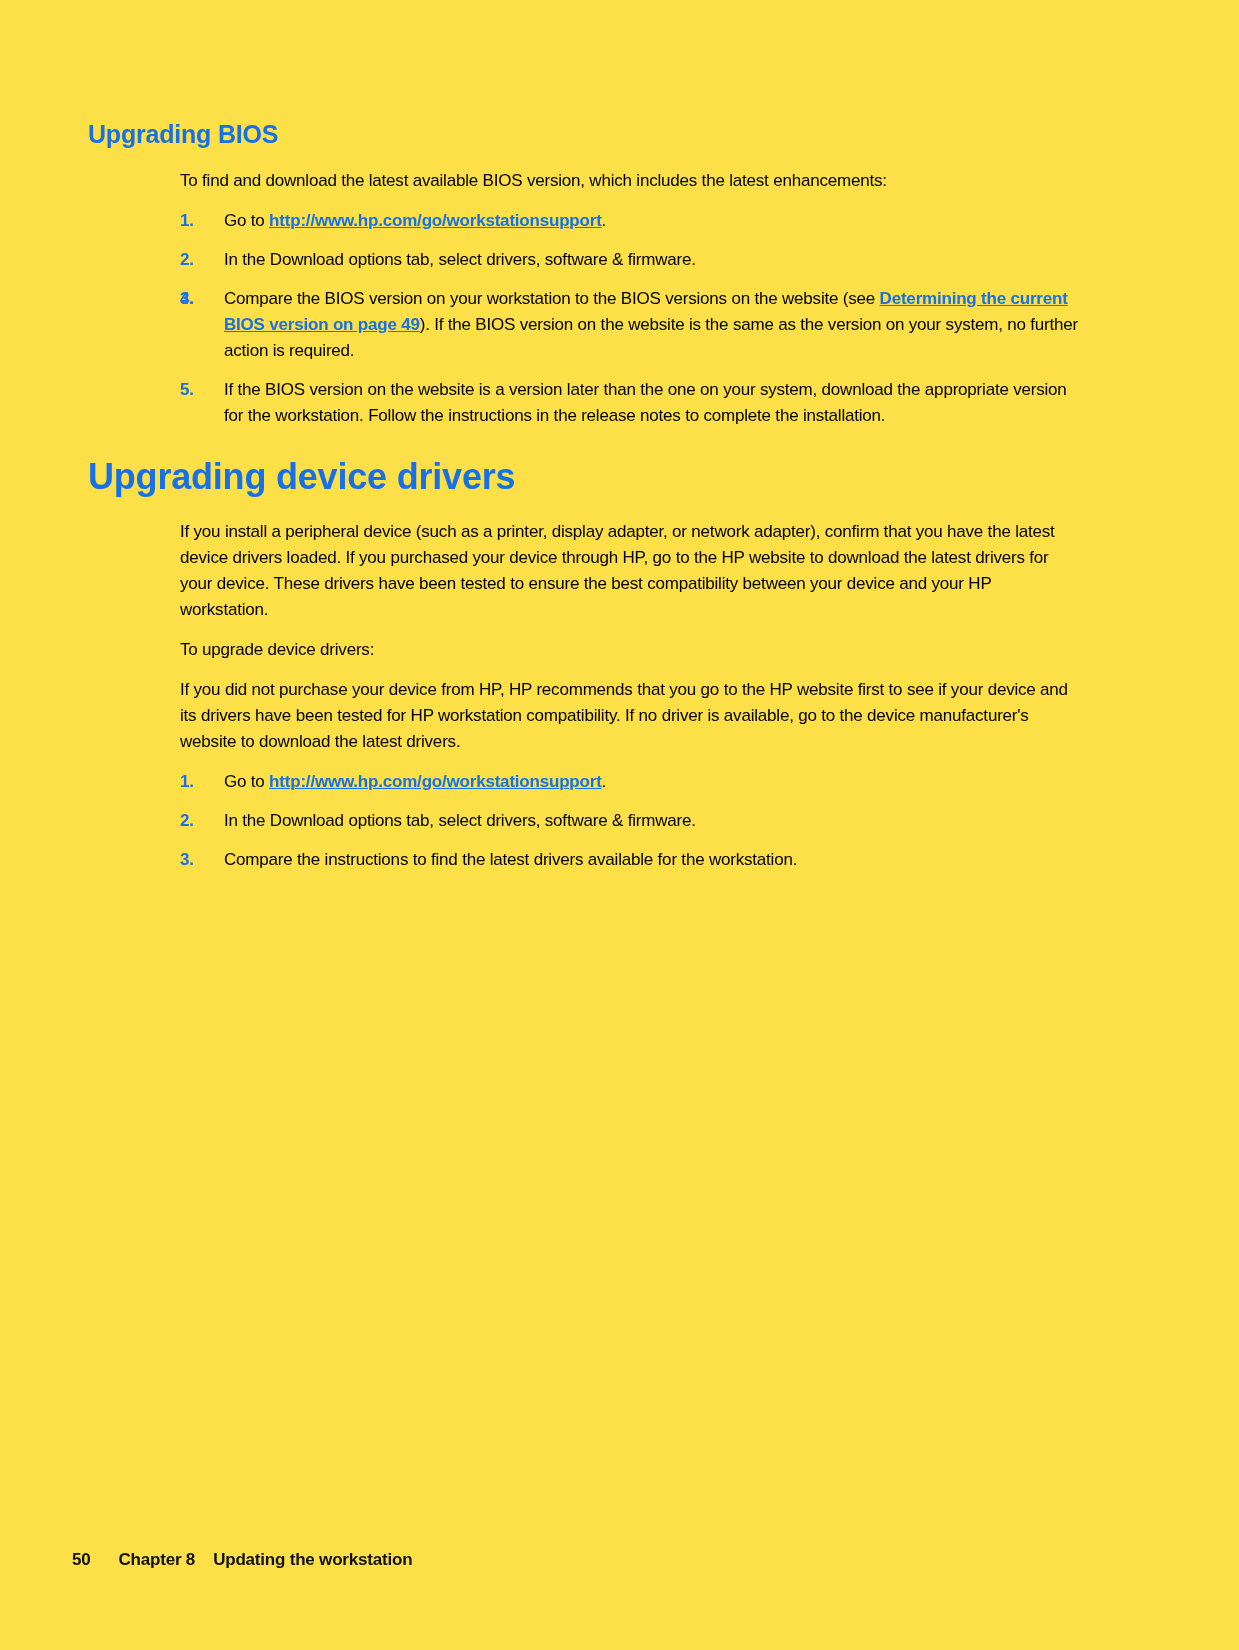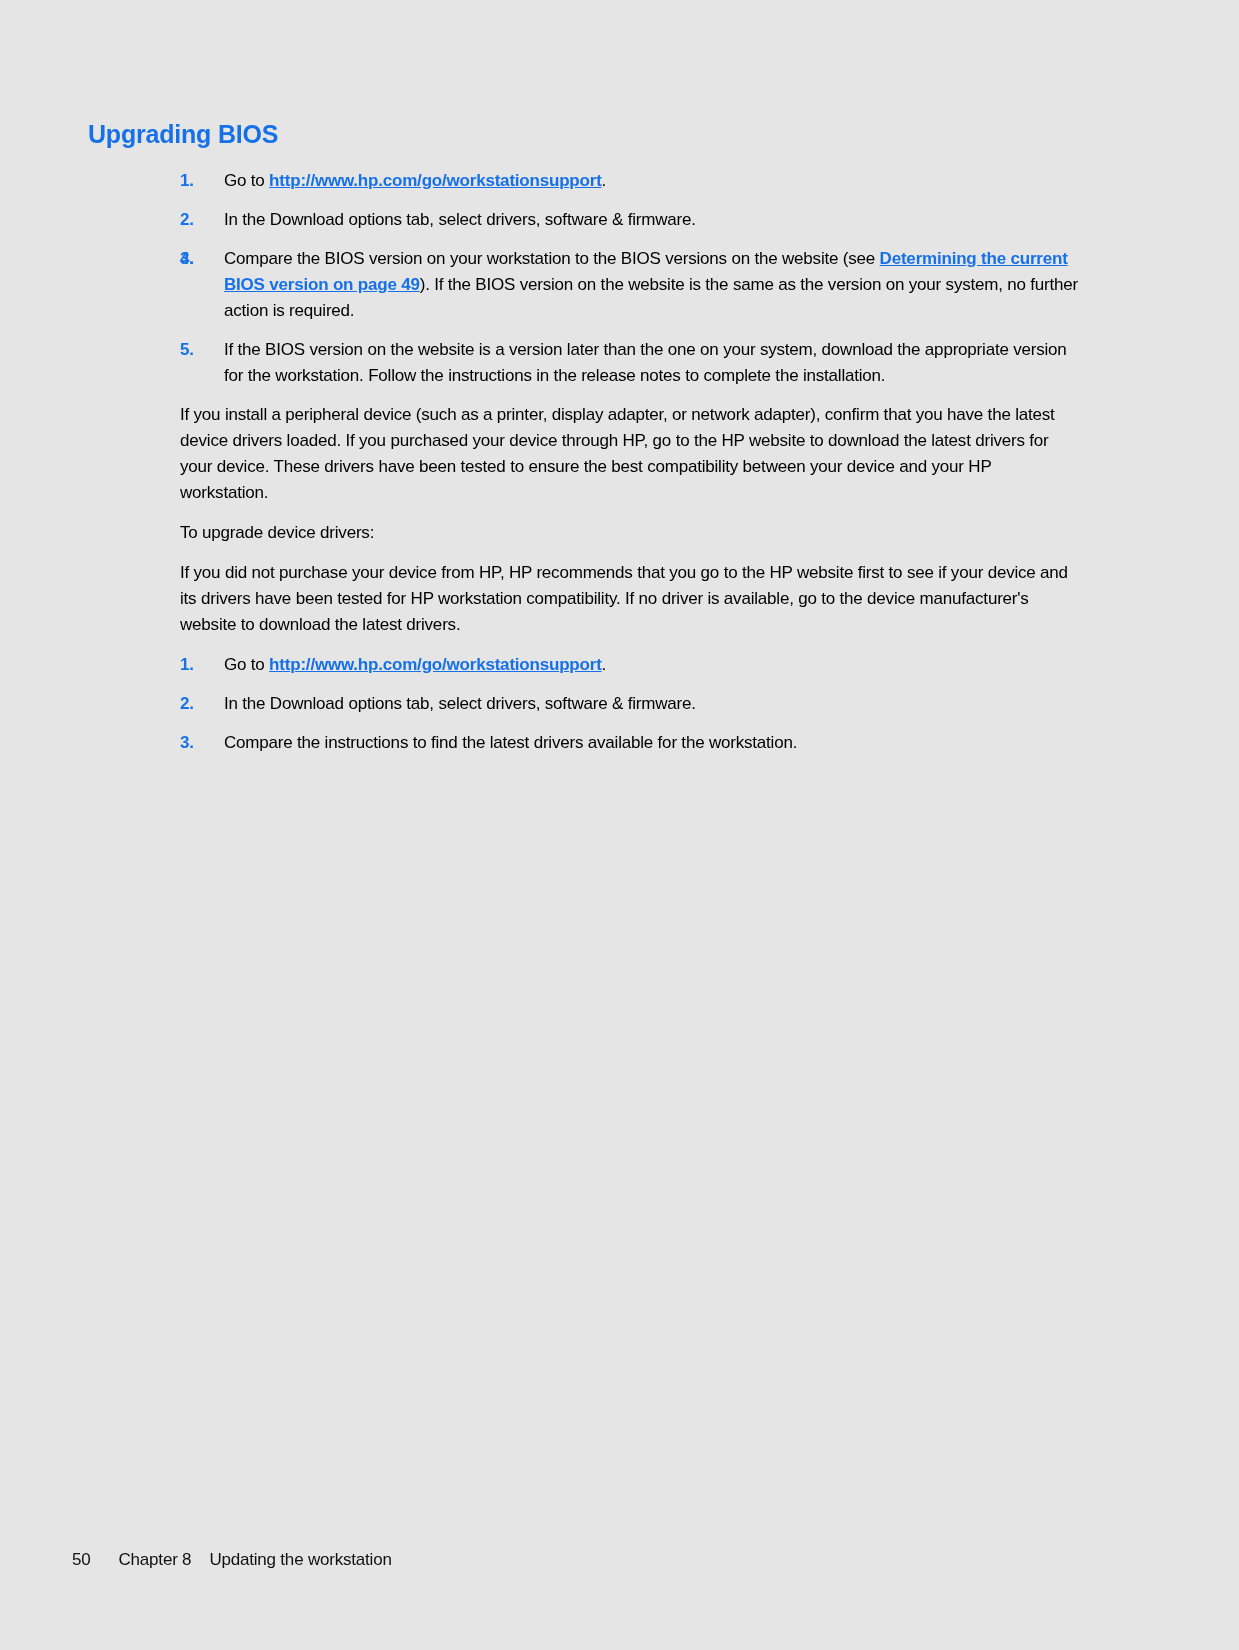--- a/index.html
+++ b/index.html
@@ -2,21 +2,21 @@
 <html style="--accent: #1671e8; --ink: #000000;"><head>
 <meta charset="utf-8">
 <style>
   :root { --accent: #1671e8; --ink: #000000; }
   * { box-sizing: border-box; }
   html, body { margin: 0; padding: 0; background: #ffffff; }
   .page {
     position: relative;
     width: 1239px;
     height: 1650px;
-    background: #e5e5e5;
+    background: #fde047;
     font-family: "Liberation Sans", sans-serif;
     color: var(--ink);
     letter-spacing: -0.2px;
     overflow: hidden;
   }
   .content { padding: 122px 88px 0 88px; }
 
   h1.doc-h1 {
     margin: 28px 0 22px 0;
     font-size: 36px;
@@ -63,33 +63,35 @@
     cursor: pointer;
     font-weight: bold;
   }
   .footer {
     position: absolute;
     left: 72px;
     top: 1548px;
     font-size: 17px;
     line-height: 24px;
     color: #111111;
+    font-weight: bold;
   }
   .footer .pgnum { margin-right: 28px; }
   .footer .chap  { margin-right: 18px; }
 </style>
 </head>
 <body>
 
 <div class="page">
   <div class="content">
 
     <section>
       <h2 class="doc-h2">Upgrading BIOS</h2>
       <div class="body-col">
+        <p>To find and download the latest available BIOS version, which includes the latest enhancements:</p>
         <ol class="steps">
 
           <li class="step">
             <span class="step-num">1.</span>
             <span class="step-text"><span>Go to </span><a href="#" class="doc-link">http://www.hp.com/go/workstationsupport</a><span>.</span></span>
           </li>
 
           <li class="step">
             <span class="step-num">2.</span>
             <span class="step-text"><span>In the </span><span class="b">Download options</span><span> tab, select </span><span class="b">drivers, software &amp; firmware</span><span>.</span></span>
@@ -107,20 +109,21 @@
           <li class="step">
             <span class="step-num">5.</span>
             <span class="step-text">If the BIOS version on the website is a version later than the one on your system, download the appropriate version for the workstation. Follow the instructions in the release notes to complete the installation.</span>
           </li>
 
         </ol>
       </div>
     </section>
 
     <section>
+      <h1 class="doc-h1">Upgrading device drivers</h1>
       <div class="body-col">
         <p>If you install a peripheral device (such as a printer, display adapter, or network adapter), confirm that you have the latest device drivers loaded. If you purchased your device through HP, go to the HP website to download the latest drivers for your device. These drivers have been tested to ensure the best compatibility between your device and your HP workstation.</p>
         <p>To upgrade device drivers:</p>
         <p>If you did not purchase your device from HP, HP recommends that you go to the HP website first to see if your device and its drivers have been tested for HP workstation compatibility. If no driver is available, go to the device manufacturer's website to download the latest drivers.</p>
         <ol class="steps">
 
           <li class="step">
             <span class="step-num">1.</span>
             <span class="step-text"><span>Go to </span><a href="#" class="doc-link">http://www.hp.com/go/workstationsupport</a><span>.</span></span>
           </li>

